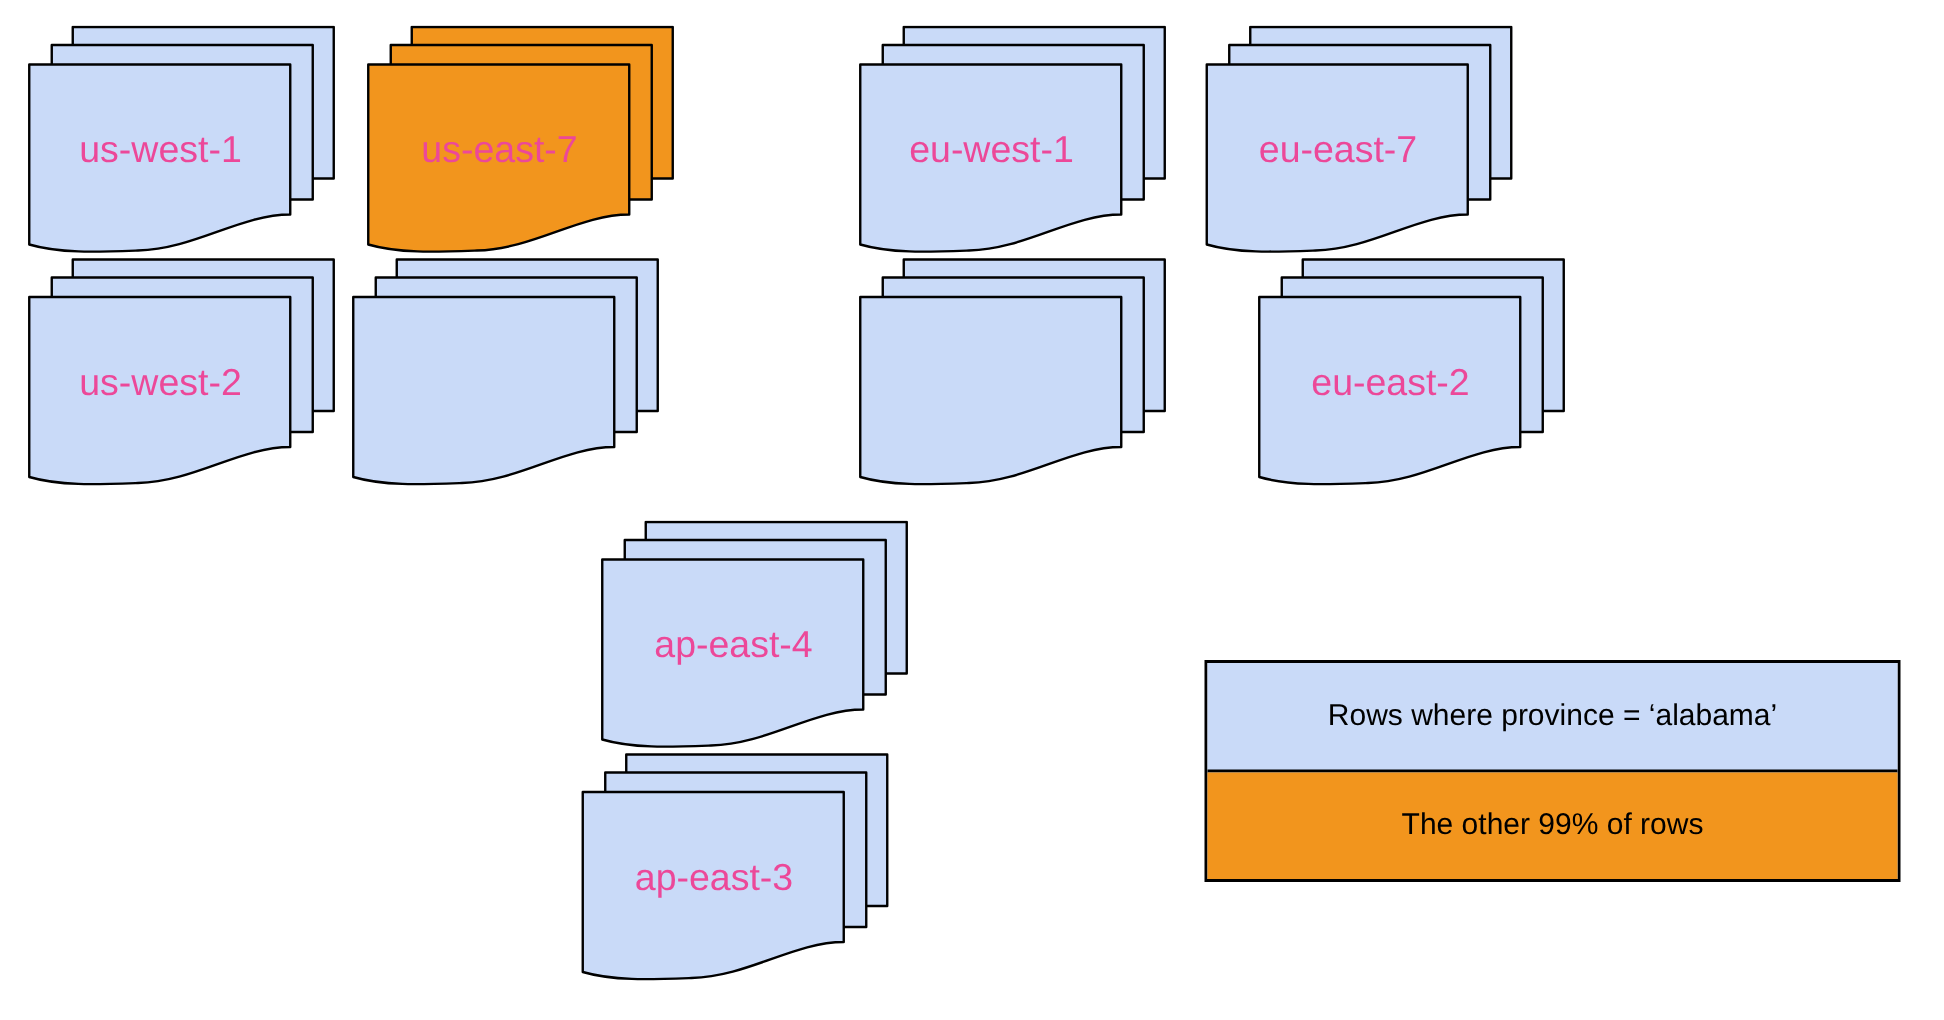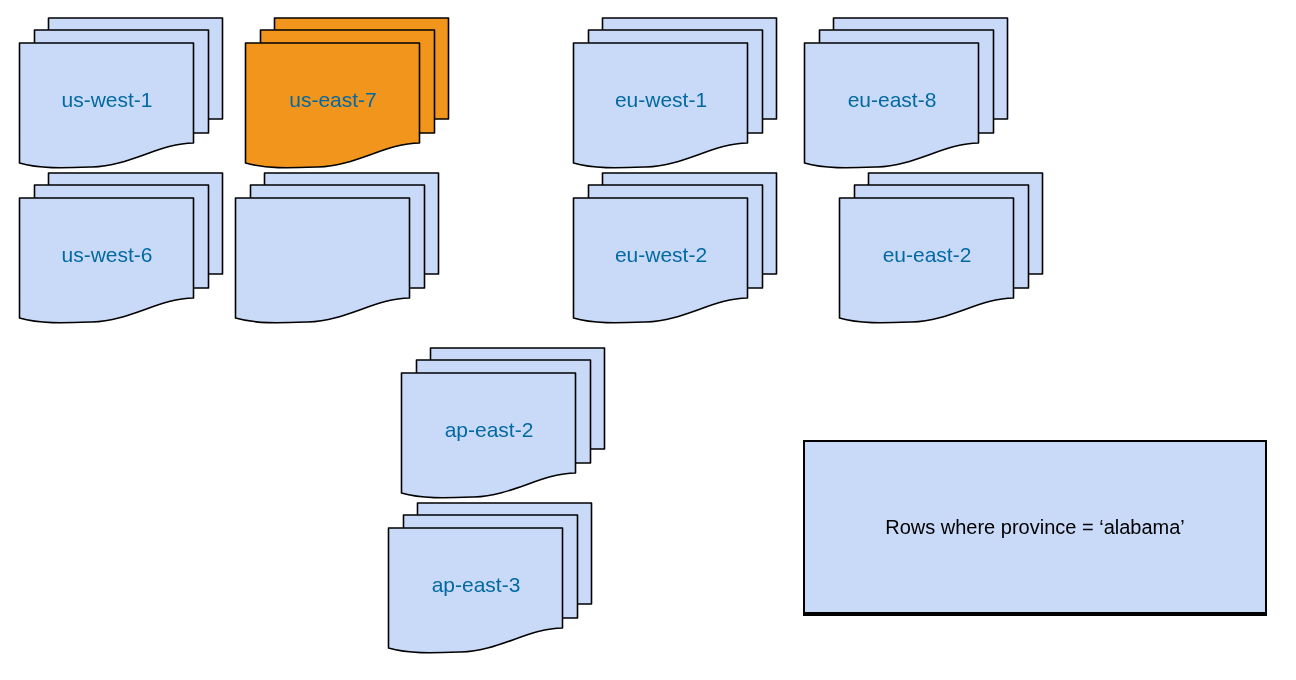--- a/index.html
+++ b/index.html
@@ -40,22 +40,22 @@
     position: absolute;
     left: 2px;
     top: 26px;
     width: 174px;
     height: 100px;
     display: flex;
     align-items: center;
     justify-content: center;
     padding-top: 14px;
     box-sizing: border-box;
-    font-size: 21px;
-    color: #0369a1;
+    font-size: 25px;
+    color: #ec4899;
     white-space: nowrap;
   }
 
   
   .p-us-west-1 { left: 18px;  top: 17px;  }
   .p-us-east-1 { left: 244px; top: 17px;  }
   .p-eu-west-1 { left: 572px; top: 17px; text-align: right;  }
   .p-eu-east-1 { left: 803px; top: 17px;  }
   .p-us-west-2 { left: 18px;  top: 172px; }
   .p-us-east-2 { left: 234px; top: 172px; }
@@ -63,21 +63,21 @@
   .p-eu-east-2 { left: 838px; top: 172px; }
   .p-ap-east-1 { left: 400px; top: 347px; }
   .p-ap-east-2 { left: 387px; top: 502px; }
 
   
   .legend {
     position: absolute;
     left: 803px;
     top: 440px;
     width: 464px;
-    height: 176px;
+    height: 148px;
     border: 2px solid var(--stroke);
     box-sizing: border-box;
     display: flex;
     flex-direction: column;
   }
   .legend-row {
     flex: 1;
     display: flex;
     align-items: center;
     justify-content: center;
@@ -119,75 +119,77 @@
     </svg>
     <span class="stack-label">eu-west-1</span>
   </div>
 
   <div class="stack p-eu-east-1 blue">
     <svg viewBox="0 0 206 155" aria-hidden="true">
       <rect class="page" x="30.5" y="1" width="174" height="101"></rect>
       <rect class="page" x="16.5" y="13" width="174" height="103"></rect>
       <path class="page" d="M1.5 26 L175.5 26 L175.5 126 C142 126 112 149 74 150 C46 151 22 152 1.5 146 Z"></path>
     </svg>
-    <span class="stack-label">eu-east-8</span>
+    <span class="stack-label">eu-east-7</span>
   </div>
 
   <div class="stack p-us-west-2 blue">
     <svg viewBox="0 0 206 155" aria-hidden="true">
       <rect class="page" x="30.5" y="1" width="174" height="101"></rect>
       <rect class="page" x="16.5" y="13" width="174" height="103"></rect>
       <path class="page" d="M1.5 26 L175.5 26 L175.5 126 C142 126 112 149 74 150 C46 151 22 152 1.5 146 Z"></path>
     </svg>
-    <span class="stack-label">us-west-6</span>
+    <span class="stack-label">us-west-2</span>
   </div>
 
   <div class="stack p-us-east-2 blue">
     <svg viewBox="0 0 206 155" aria-hidden="true">
       <rect class="page" x="30.5" y="1" width="174" height="101"></rect>
       <rect class="page" x="16.5" y="13" width="174" height="103"></rect>
       <path class="page" d="M1.5 26 L175.5 26 L175.5 126 C142 126 112 149 74 150 C46 151 22 152 1.5 146 Z"></path>
     </svg>
   </div>
 
   <div class="stack p-eu-west-2 blue">
     <svg viewBox="0 0 206 155" aria-hidden="true">
       <rect class="page" x="30.5" y="1" width="174" height="101"></rect>
       <rect class="page" x="16.5" y="13" width="174" height="103"></rect>
       <path class="page" d="M1.5 26 L175.5 26 L175.5 126 C142 126 112 149 74 150 C46 151 22 152 1.5 146 Z"></path>
     </svg>
-    <span class="stack-label">eu-west-2</span>
   </div>
 
   <div class="stack p-eu-east-2 blue">
     <svg viewBox="0 0 206 155" aria-hidden="true">
       <rect class="page" x="30.5" y="1" width="174" height="101"></rect>
       <rect class="page" x="16.5" y="13" width="174" height="103"></rect>
       <path class="page" d="M1.5 26 L175.5 26 L175.5 126 C142 126 112 149 74 150 C46 151 22 152 1.5 146 Z"></path>
     </svg>
     <span class="stack-label">eu-east-2</span>
   </div>
 
   <div class="stack p-ap-east-1 blue">
     <svg viewBox="0 0 206 155" aria-hidden="true">
       <rect class="page" x="30.5" y="1" width="174" height="101"></rect>
       <rect class="page" x="16.5" y="13" width="174" height="103"></rect>
       <path class="page" d="M1.5 26 L175.5 26 L175.5 126 C142 126 112 149 74 150 C46 151 22 152 1.5 146 Z"></path>
     </svg>
-    <span class="stack-label">ap-east-2</span>
+    <span class="stack-label">ap-east-4</span>
   </div>
 
   <div class="stack p-ap-east-2 blue">
     <svg viewBox="0 0 206 155" aria-hidden="true">
       <rect class="page" x="30.5" y="1" width="174" height="101"></rect>
       <rect class="page" x="16.5" y="13" width="174" height="103"></rect>
       <path class="page" d="M1.5 26 L175.5 26 L175.5 126 C142 126 112 149 74 150 C46 151 22 152 1.5 146 Z"></path>
     </svg>
     <span class="stack-label">ap-east-3</span>
   </div>
 
   <div class="legend">
     <div class="legend-row blue">
       <span>Rows where province = ‘alabama’</span>
     </div>
+    <div class="legend-row orange">
+      <span>The other 99% of rows</span>
+    </div>
   </div>
 
 </div>
 
 </body></html>

